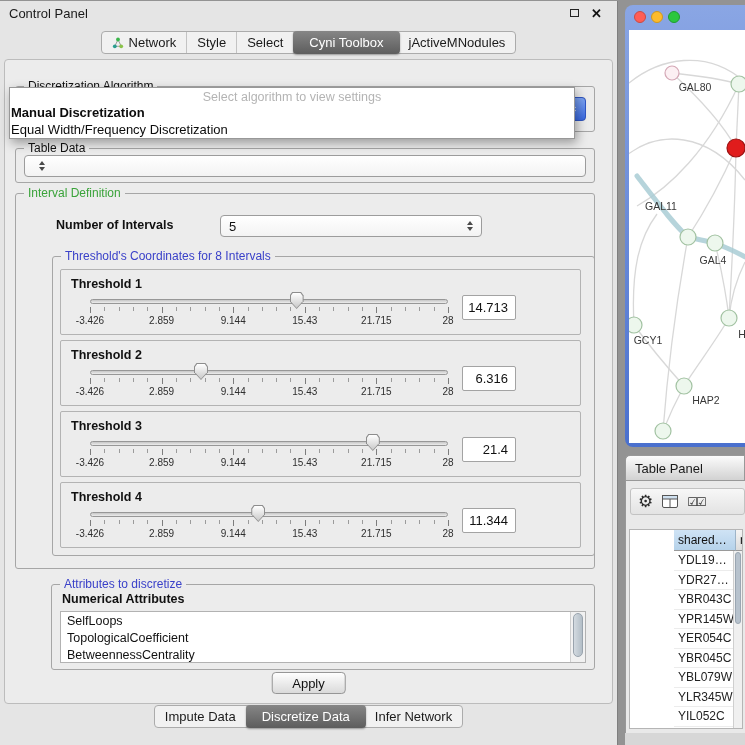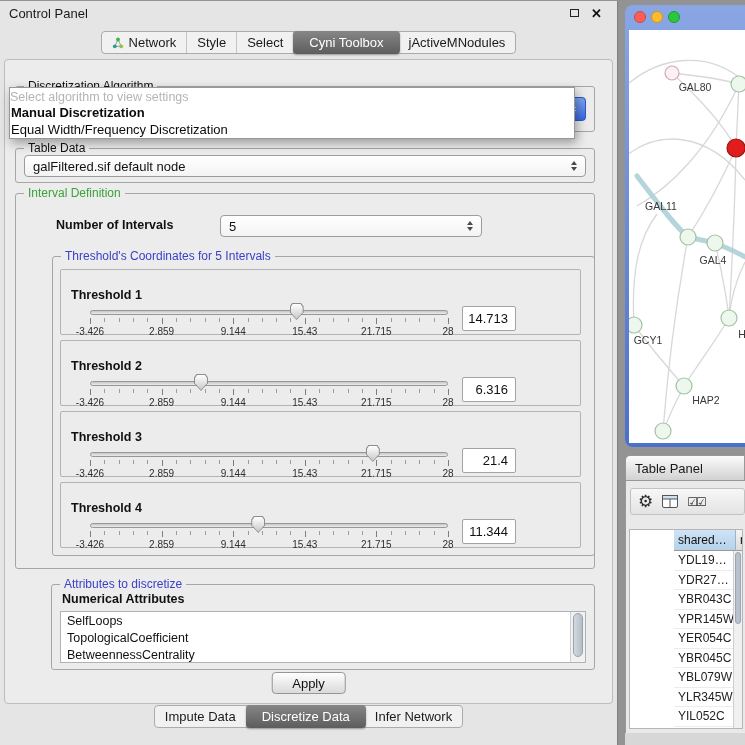--- a/index.html
+++ b/index.html
@@ -36,33 +36,33 @@
   .combo-text { flex:1; white-space:nowrap; overflow:hidden; }
   .stepper { display:flex; flex-direction:column; align-items:center; justify-content:center; margin-left:6px; }
   .arr-up { width:0;height:0;display:block; border-left:3.5px solid transparent; border-right:3.5px solid transparent; border-bottom:4px solid #4a4a4a; margin-bottom:2px; }
   .arr-down { width:0;height:0;display:block; border-left:3.5px solid transparent; border-right:3.5px solid transparent; border-top:4px solid #4a4a4a; }
   .algo-combo { left:8px; right:8px; top:10px; height:24px; }
   .stepper-blue { position:absolute; right:-1px; top:-1px; bottom:-1px; width:26px; background:linear-gradient(#7da4f3,#3a69e0); border:1px solid #2f56c4; border-radius:0 4px 4px 0; display:flex; flex-direction:column; align-items:center; justify-content:center; }
   .arr-up-w { width:0;height:0;display:block; border-left:3.5px solid transparent; border-right:3.5px solid transparent; border-bottom:4px solid #fff; margin-bottom:2px; }
   .arr-down-w { width:0;height:0;display:block; border-left:3.5px solid transparent; border-right:3.5px solid transparent; border-top:4px solid #fff; }
 
   .popup { position:absolute; left:4px; top:27px; width:566px; height:52px; background:#fff; border:1px solid #989898; box-shadow:2px 4px 10px rgba(0,0,0,0.35); z-index:30; }
-  .popup-placeholder { color:#b4b4b4; font-size:12.5px; padding-top:2px; }
+  .popup-placeholder { text-align:center; color:#b4b4b4; font-size:12.5px; padding-top:2px; }
   .popup-item { font-size:13px; color:#0c0c0c; padding:1px 1px; }
   .popup-item.bold { font-weight:bold; }
 
   .tabledata-group { left:10px; top:88px; width:580px; height:35px; }
   .tabledata-combo { left:8px; right:8px; top:6px; height:22px; }
 
   .interval-group { left:10px; top:133px; width:580px; height:376px; }
   .num-label { position:absolute; left:40px; top:24px; font-size:12.5px; font-weight:bold; color:#111; }
   .num-combo { left:204px; top:21px; width:262px; height:22px; }
 
   .thresholds-group { left:36px; top:62px; width:543px; height:300px; }
-  .threshold-box { margin:5px 13px 0 7px; height:66px; border:1px solid #b3b3b3; border-radius:2px; padding:16px 9px; }
+  .threshold-box { margin:5px 13px 0 7px; height:66px; border:1px solid #b3b3b3; border-radius:2px; padding:5px 9px; }
   #thresholds .threshold-box:first-child { margin-top:12px; }
   .threshold-label { font-size:12.5px; font-weight:bold; color:#111; margin:2px 0 1px 1px; }
   .slider-row { display:flex; }
   .slider-area { position:relative; width:358px; margin-left:20px; height:38px; }
   .slider-track { position:absolute; left:0; right:0; top:7px; height:5px; background:linear-gradient(#c6c6c6,#ededed); border:1px solid #979797; border-radius:3px; }
   .slider-thumb { position:absolute; top:0; width:14px; height:17px; clip-path:polygon(18% 0,82% 0,100% 20%,100% 55%,50% 100%,0 55%,0 20%); background:#8d8d8d; z-index:2; }
   .slider-thumb::after { content:""; position:absolute; inset:1px; clip-path:inherit; background:linear-gradient(#ffffff,#c8c8c8); }
   .tick { position:absolute; top:15px; width:1px; height:4px; background:#9b9b9b; }
   .tick.major { height:6px; background:#7d7d7d; }
   .scale-label { position:absolute; top:23px; transform:translateX(-50%); font-size:10px; color:#2e2e2e; white-space:nowrap; }
@@ -161,40 +161,39 @@
 
       <div class="popup">
         <div class="popup-placeholder">Select algorithm to view settings</div>
         <div class="popup-item bold">Manual Discretization</div>
         <div class="popup-item">Equal Width/Frequency Discretization</div>
       </div>
 
       <div class="groupbox tabledata-group">
         <span class="group-title gt-black">Table Data</span>
         <div class="combo tabledata-combo">
-          <span class="combo-text">galFiltered.sif default node</span>
           <span class="stepper">
             <span class="arr-up"></span>
               <span class="arr-down"></span>
           </span>
         </div>
       </div>
 
       <div class="groupbox interval-group">
         <span class="group-title gt-green">Interval Definition</span>
         <span class="num-label">Number of Intervals</span>
         <div class="combo num-combo">
           <span class="combo-text">5</span>
           <span class="stepper">
             <span class="arr-up"></span>
               <span class="arr-down"></span>
           </span>
         </div>
         <div class="groupbox thresholds-group">
-          <span class="group-title gt-blue">Threshold's Coordinates for 5 Intervals</span>
+          <span class="group-title gt-blue">Threshold's Coordinates for 8 Intervals</span>
           <div id="thresholds">
               <div class="threshold-box">
                 <div class="threshold-label">Threshold 1</div>
                 <div class="slider-row">
                   <div class="slider-area">
                     <div class="slider-track"></div>
                     <div class="slider-thumb" style="left: calc(57.72% - 7px);"></div>
                     <div class="tick major" style="left: 0%;"></div>
                     <div class="tick" style="left: 4%;"></div>
                     <div class="tick" style="left: 8%;"></div>

